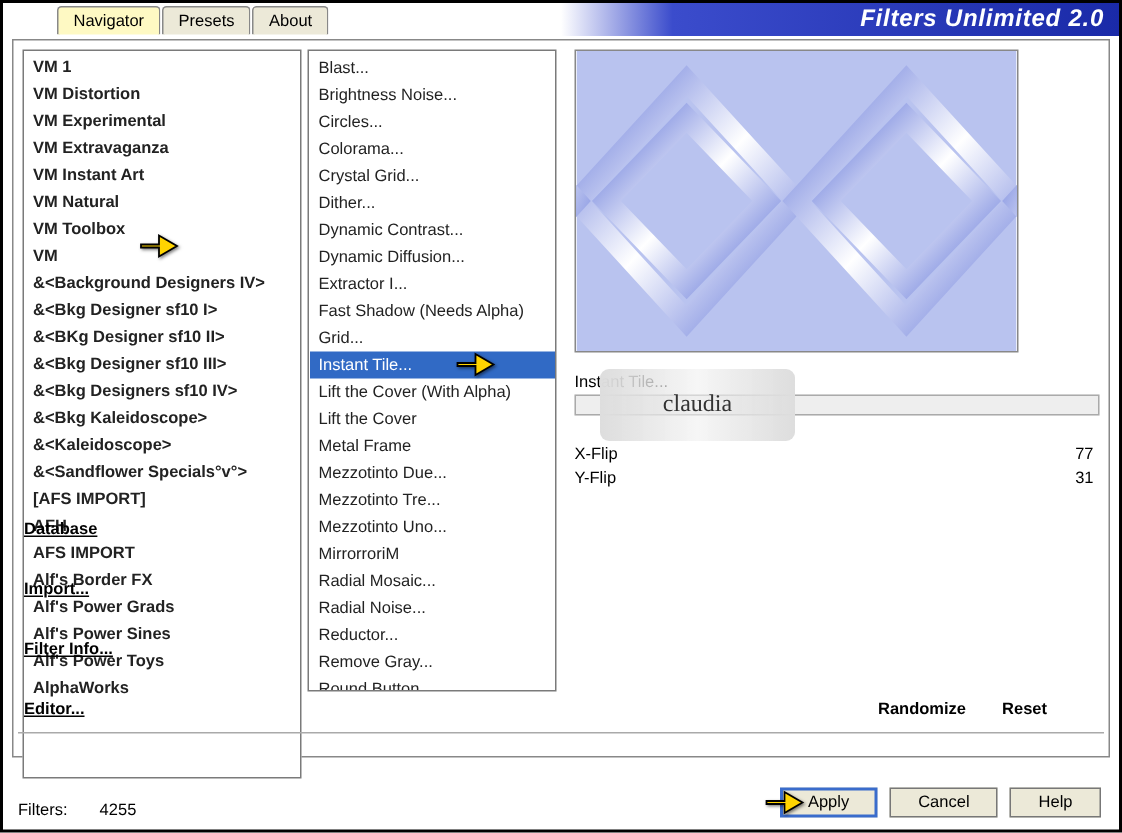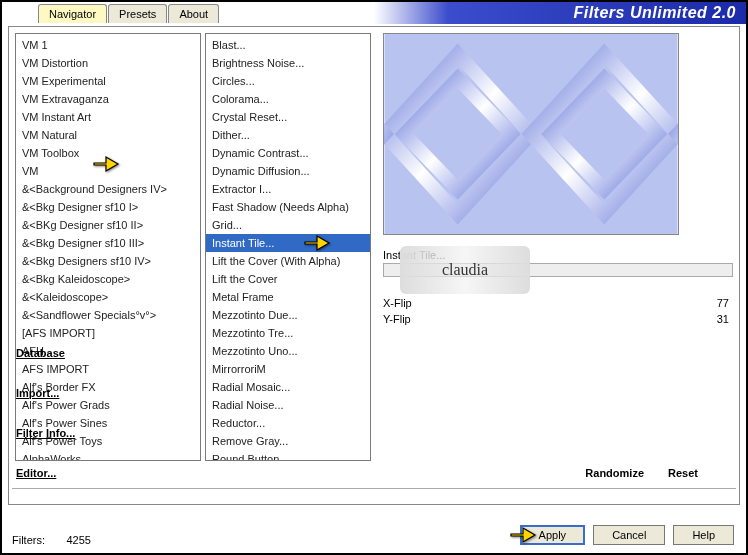--- a/index.html
+++ b/index.html
@@ -4,21 +4,21 @@
 <style>
 * { box-sizing: border-box; margin: 0; padding: 0; font-family: "Tahoma", "Segoe UI", sans-serif; font-size: 11px; }
 body { background: #fff; width: 748px; height: 555px; overflow: hidden; border: 2px solid #000; position: relative; }
 .header { height: 22px; background: linear-gradient(90deg, #fff 0%, #fff 50%, #3b4ccc 60%, #1a2aa8 100%); display: flex; align-items: center; justify-content: flex-end; padding-right: 10px; }
 .title { color: #fff; font-style: italic; font-weight: bold; font-size: 16px; letter-spacing: .5px; }
 .tabs { display: flex; position: absolute; top: 2px; left: 6px; }
 .tab { border: 1px solid #888; border-bottom: none; padding: 3px 10px; background: #ece9d8; margin-right: 1px; border-radius: 3px 3px 0 0; cursor: pointer; font-size: 11px; }
 .tab.active { background: #fef9c3; font-weight: normal; margin-left: 30px; }
 .main { position: absolute; top: 24px; left: 6px; right: 6px; bottom: 48px; border: 1px solid #888; background: #fff; display: flex; padding: 6px; gap: 4px; }
 .listbox { border: 1px solid #7a7a7a; background: #fff; overflow-y: scroll; padding: 2px 0; }
-.list1 { width: 186px; height: 428px; }
+.list1 { width: 186px; height: 486px; font-weight: bold; }
 .list2 { width: 166px; height: 428px; }
 .listitem { padding: 1px 6px; white-space: nowrap; cursor: pointer; font-size: 11px; line-height: 16px; color: #222; }
 .listitem.selected { background: #316ac5; color: #fff; }
 .rightpane { flex: 1; position: relative; padding-left: 8px; }
 .preview { border: 1px solid #888; width: 296px; height: 202px; background: #fff; margin-bottom: 10px; overflow: hidden; position: relative; }
 .preview svg { width: 100%; height: 100%; }
 .filtname { padding: 4px 0 2px; }
 .progress { height: 14px; border: 1px solid #aaa; background: #eee; margin-bottom: 18px; }
 .params { }
 .paramrow { display: flex; align-items: center; justify-content: space-between; padding: 2px 4px 2px 0; }
@@ -75,21 +75,21 @@
       <div class="listitem">Alf's Power Grads</div>
       <div class="listitem">Alf's Power Sines</div>
       <div class="listitem">Alf's Power Toys</div>
       <div class="listitem">AlphaWorks</div>
     </div>
   <div class="listbox list2" id="filtlist">
       <div class="listitem">Blast...</div>
       <div class="listitem">Brightness Noise...</div>
       <div class="listitem">Circles...</div>
       <div class="listitem">Colorama...</div>
-      <div class="listitem">Crystal Reset...</div>
+      <div class="listitem">Crystal Grid...</div>
       <div class="listitem">Dither...</div>
       <div class="listitem">Dynamic Contrast...</div>
       <div class="listitem">Dynamic Diffusion...</div>
       <div class="listitem">Extractor I...</div>
       <div class="listitem">Fast Shadow (Needs Alpha)</div>
       <div class="listitem">Grid...</div>
       <div class="listitem selected">Instant Tile...</div>
       <div class="listitem">Lift the Cover (With Alpha)</div>
       <div class="listitem">Lift the Cover</div>
       <div class="listitem">Metal Frame</div>

